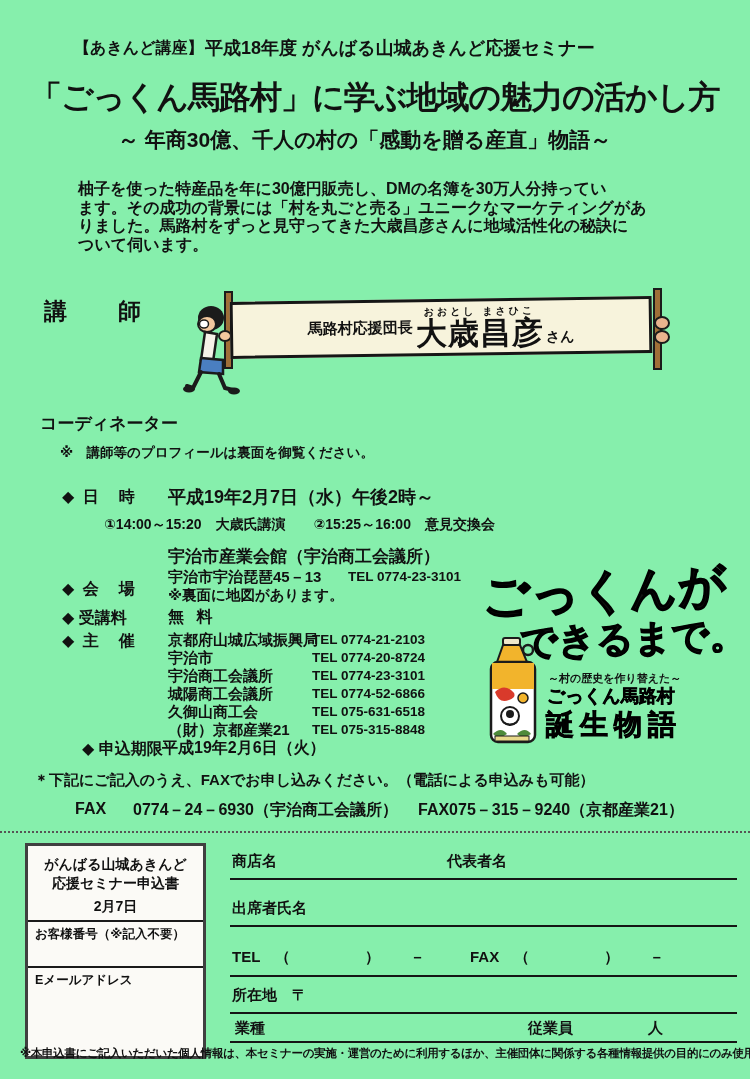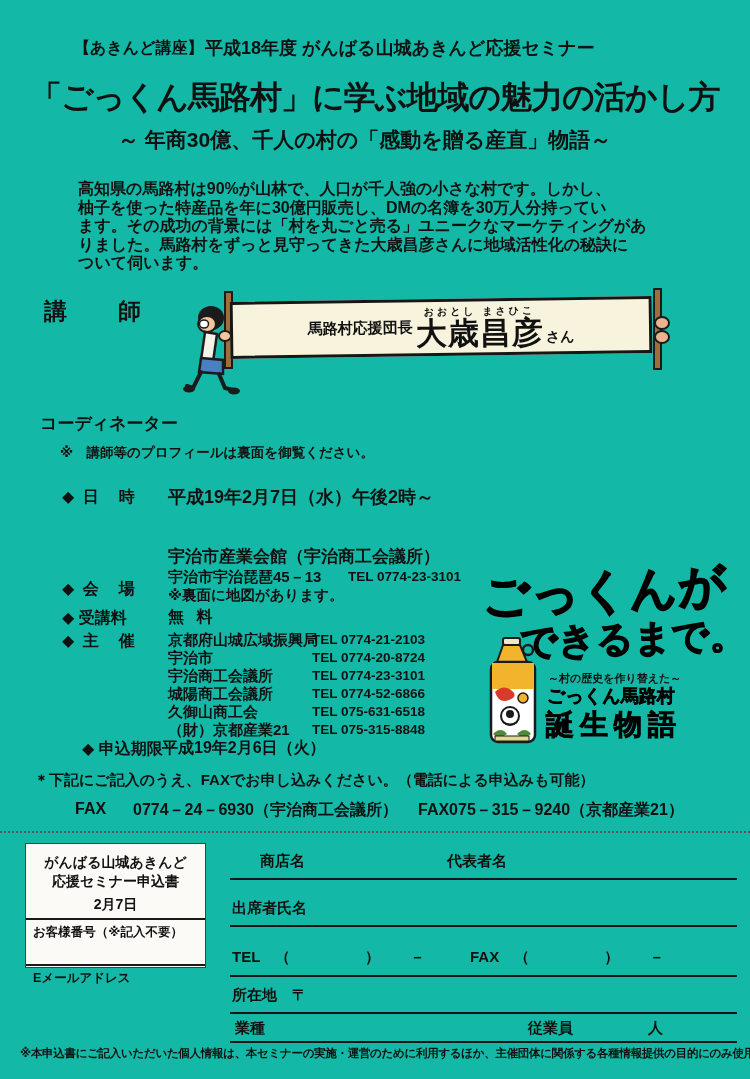--- a/index.html
+++ b/index.html
@@ -1,18 +1,18 @@
 <!DOCTYPE html>
 <html lang="ja"><head>
 <meta charset="utf-8">
 <style>
   html,body{margin:0;padding:0;background:#d8d8d4;}
   #page{
     position:relative;width:750px;height:1079px;margin:0 auto;
-    background:#14b8a6;overflow:hidden;
+    background:#86efac;overflow:hidden;
     font-family:"Liberation Sans","DejaVu Sans",sans-serif;
     font-weight:bold;color:#111;
   }
   .abs{position:absolute;white-space:nowrap;}
   
   .hdr-tag{left:74px;top:38px;font-size:16px;}
   .hdr-series{left:205px;top:36px;font-size:18px;}
   .title{left:30px;top:76px;font-size:32px;letter-spacing:-1px;}
   .subtitle{left:118px;top:126px;font-size:21px;}
   
@@ -58,22 +58,22 @@
   .promo-brand{left:547px;top:684px;font-size:18px;-webkit-text-stroke:0.6px #000;}
   .promo-story{left:546px;top:706px;font-size:28px;letter-spacing:6px;-webkit-text-stroke:0.8px #000;font-family:"Liberation Serif","DejaVu Serif",serif;}
   
   .fax-instr{left:34px;top:771px;font-size:15px;}
   .fax-lbl{left:75px;top:800px;font-size:16px;}
   .fax-n1{left:133px;top:800px;font-size:16px;}
   .fax-n2{left:418px;top:800px;font-size:16px;}
   .cutline{left:0;top:831px;width:750px;height:0;border-top:2px dotted #555;}
   
   .formbox{
-    left:25px;top:843px;width:181px;height:125px;box-sizing:border-box;
-    border:1px solid #404040;background:#fbfaf6;
+    left:25px;top:843px;width:181px;height:216px;box-sizing:border-box;
+    border:3px solid #404040;background:#fbfaf6;
   }
   .fb-title{position:absolute;left:0;top:9px;width:100%;text-align:center;font-size:14px;line-height:1.35;white-space:nowrap;}
   .fb-date{position:absolute;left:0;top:52px;width:100%;text-align:center;font-size:14px;}
   .fb-div1{position:absolute;left:0;top:74px;width:100%;border-top:2px solid #1a1a1a;}
   .fb-cust{position:absolute;left:7px;top:80px;font-size:12.5px;}
   .fb-div2{position:absolute;left:0;top:120px;width:100%;border-top:2px solid #1a1a1a;}
   .fb-mail{position:absolute;left:7px;top:126px;font-size:12.5px;}
   .f-lbl{font-size:15px;}
   .u{height:0;border-bottom:2px solid #151515;}
   .privacy{left:20px;top:1046px;font-size:11.5px;letter-spacing:-0.3px;}
@@ -83,21 +83,20 @@
 <body>
 
 <div id="page">
 
   <div class="abs hdr-tag">【あきんど講座】</div>
   <div class="abs hdr-series">平成18年度 がんばる山城あきんど応援セミナー</div>
   <div class="abs title">「ごっくん馬路村」に学ぶ地域の魅力の活かし方</div>
   <div class="abs subtitle">～ 年商30億、千人の村の「感動を贈る産直」物語～</div>
 
   <div class="abs intro">
-    <div>高知県の馬路村は90%が山林で、人口が千人強の小さな村です。しかし、</div>
     <div>柚子を使った特産品を年に30億円販売し、DMの名簿を30万人分持ってい</div>
     <div>ます。その成功の背景には「村を丸ごと売る」ユニークなマーケティングがあ</div>
     <div>りました。馬路村をずっと見守ってきた大歳昌彦さんに地域活性化の秘訣に</div>
     <div>ついて伺います。</div>
   </div>
 
   <div class="abs lect-label">講　師</div>
 
   <div class="abs" style="left:183px;top:288px;">
     <svg width="70" height="112" viewBox="0 0 70 112">
@@ -133,20 +132,21 @@
       <ellipse cx="18" cy="36" rx="7" ry="6" fill="#e9b48e" stroke="#1b1b1b" stroke-width="2"></ellipse>
       <ellipse cx="18" cy="50" rx="7" ry="6" fill="#e9b48e" stroke="#1b1b1b" stroke-width="2"></ellipse>
     </svg>
   </div>
 
   <div class="abs coord-label">コーディネーター</div>
   <div class="abs profile-note">※　講師等のプロフィールは裏面を御覧ください。</div>
 
   <div class="abs dt-label">◆ 日　時</div>
   <div class="abs dt-value">平成19年2月7日（水）午後2時～</div>
+  <div class="abs schedule">①14:00～15:20　大歳氏講演　　②15:25～16:00　意見交換会</div>
 
   <div class="abs venue-label">◆ 会　場</div>
   <div class="abs venue-name">宇治市産業会館（宇治商工会議所）</div>
   <div class="abs venue-addr">宇治市宇治琵琶45－13</div>
   <div class="abs venue-tel">TEL 0774-23-3101</div>
   <div class="abs map-note">※裏面に地図があります。</div>
 
   <div class="abs fee-label">◆ 受講料</div>
   <div class="abs fee-value">無 料</div>
 
@@ -211,21 +211,21 @@
       <div>がんばる山城あきんど</div>
       <div>応援セミナー申込書</div>
     </div>
     <div class="fb-date">2月7日</div>
     <div class="fb-div1"></div>
     <div class="fb-cust">お客様番号（※記入不要）</div>
     <div class="fb-div2"></div>
     <div class="fb-mail">Eメールアドレス</div>
   </div>
 
-  <div class="abs f-lbl" style="left:232px;top:852px;margin-left:28px;">商店名</div>
+  <div class="abs f-lbl" style="left:232px;top:852px;">商店名</div>
   <div class="abs f-lbl" style="left:447px;top:852px;">代表者名</div>
   <div class="abs u" style="left:230px;top:878px;width:507px;"></div>
 
   <div class="abs f-lbl" style="left:232px;top:899px;">出席者氏名</div>
   <div class="abs u" style="left:230px;top:925px;width:507px;"></div>
 
   <div class="abs f-lbl" style="left:232px;top:948px;">TEL　（　　　　　）　　－</div>
   <div class="abs f-lbl" style="left:470px;top:948px;">FAX　（　　　　　）　　－</div>
   <div class="abs u" style="left:230px;top:975px;width:507px;"></div>
 

